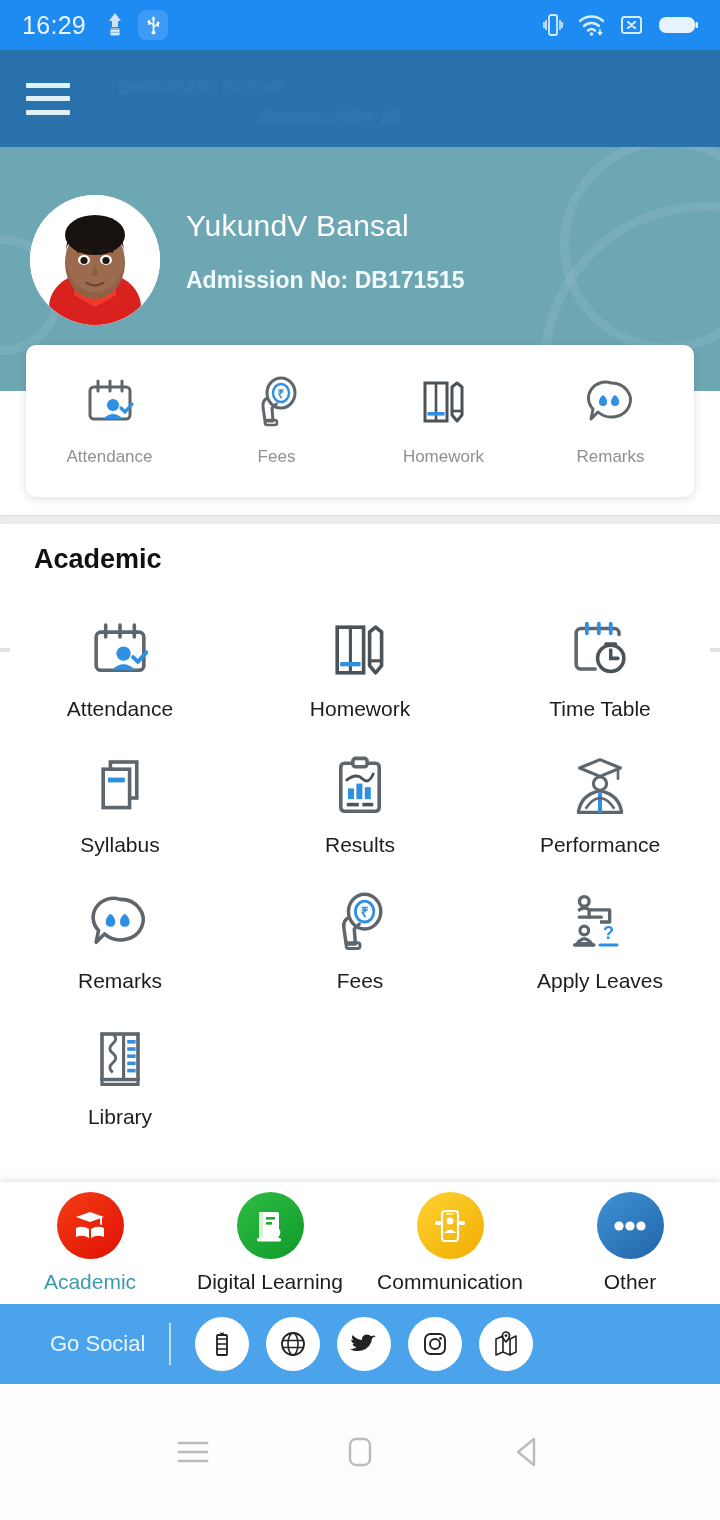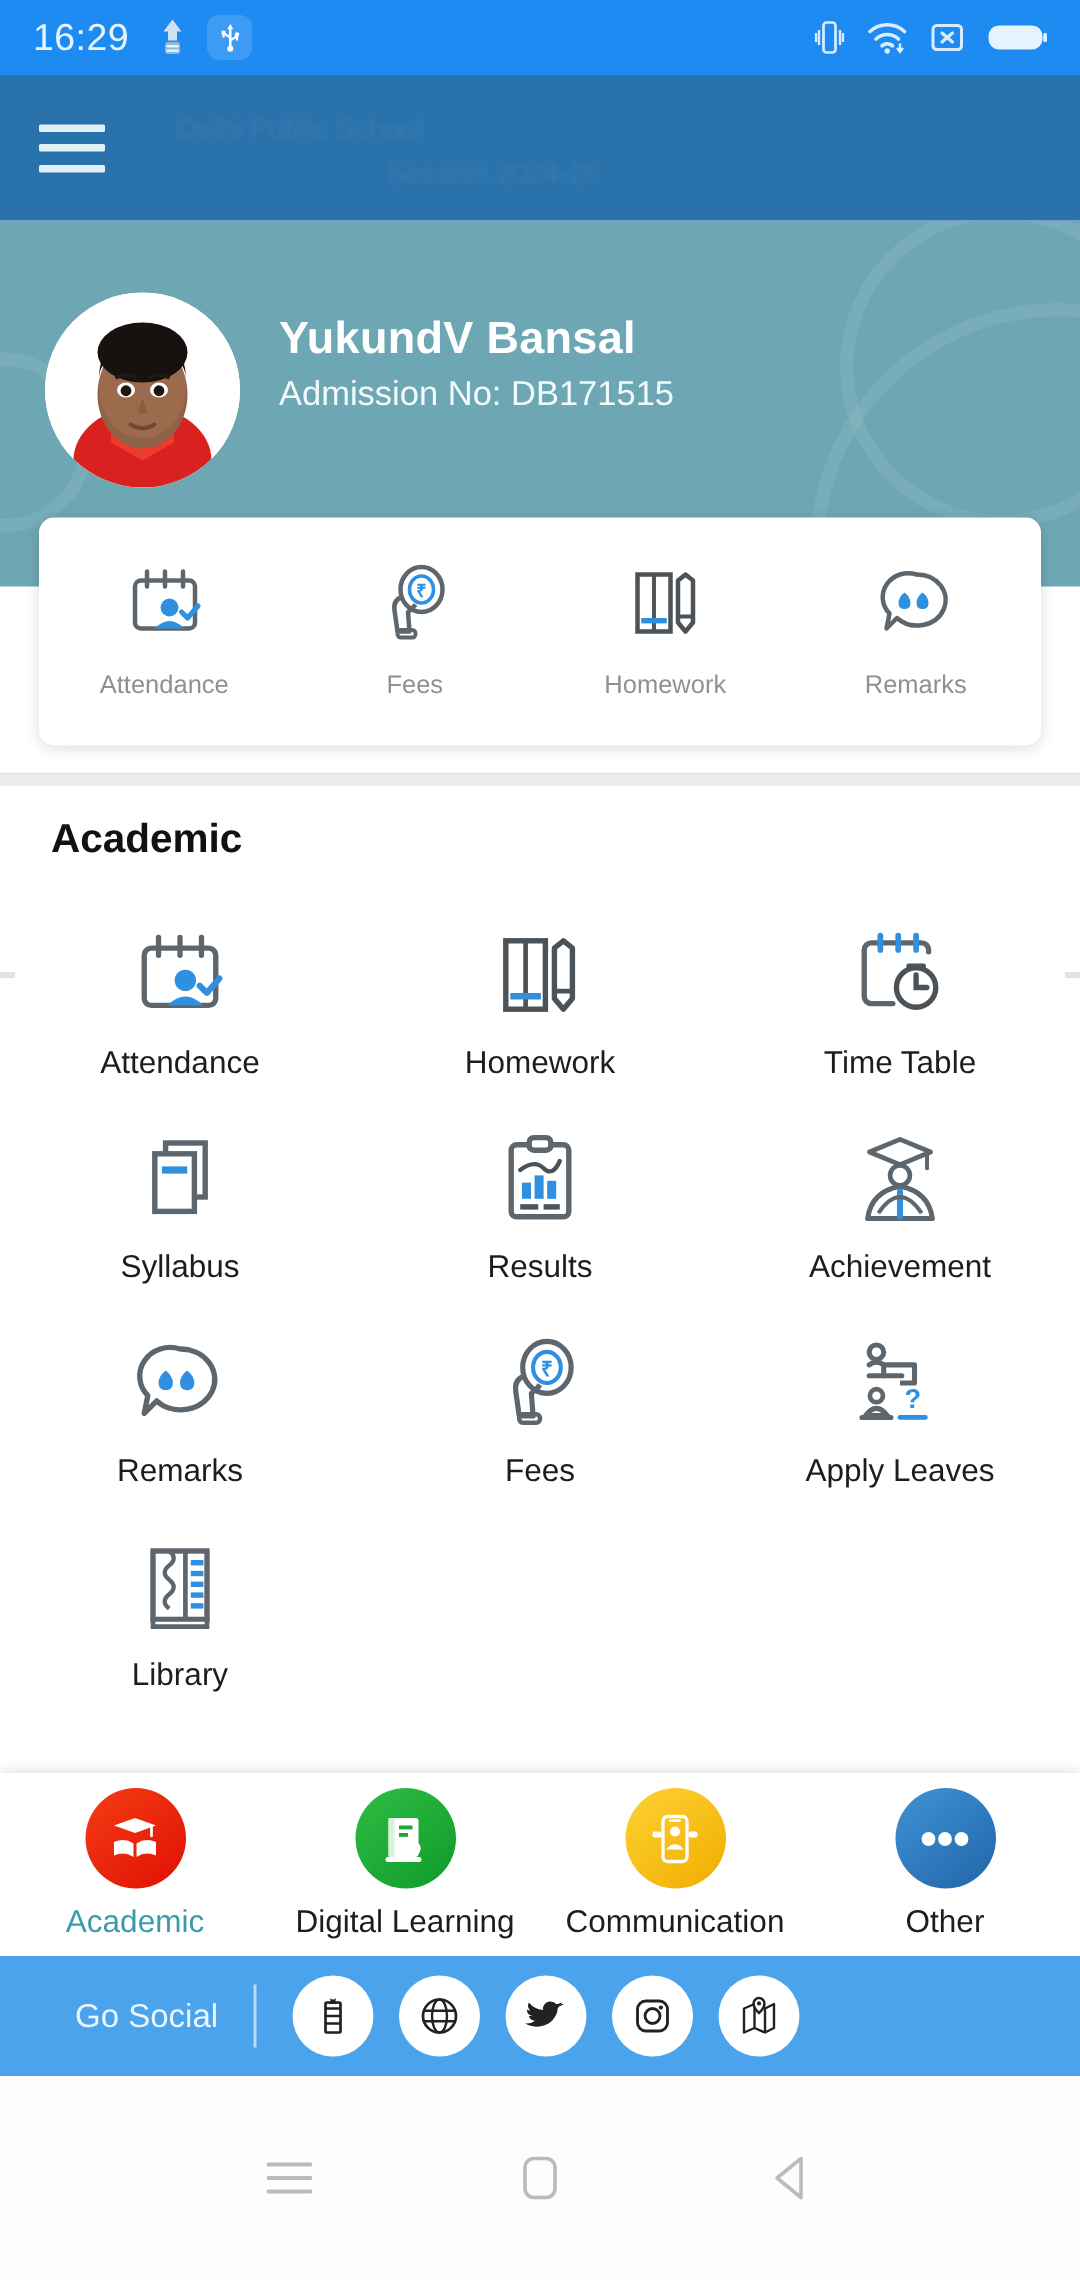--- a/index.html
+++ b/index.html
@@ -51,22 +51,22 @@
   .ring-a{ width:215px; height:215px; right:-55px; top:-10px; }
   .ring-b{ width:330px; height:330px; right:-150px; top:55px; border-width:12px; }
   .ring-c{ width:120px; height:120px; left:-58px; top:88px; border-width:9px; }
 
   .avatar{
     width:130px; height:130px; border-radius:50%; background:#ffffff;
     overflow:hidden; flex:none; position:relative; z-index:2;
   }
   .avatar svg{ display:block; }
   .profile-text{ margin-left:26px; padding-top:14px; position:relative; z-index:2; }
-  .profile-name{ font-size:30px; font-weight:bold; color:#ffffff; letter-spacing:.2px; }
-  .profile-adm{ font-size:23px; color:#f2fafc; margin-top:6px; font-weight:400; }
+  .profile-name{ font-size:30px; font-weight:normal; color:#ffffff; letter-spacing:.2px; }
+  .profile-adm{ font-size:23px; color:#f2fafc; margin-top:24px; font-weight:700; }
 
   
   .quickcard{
     position:absolute; left:26px; right:26px; top:345px; height:152px;
     background:#ffffff; border-radius:10px;
     box-shadow:0 2px 10px rgba(0,0,0,0.13);
     display:flex; align-items:center; z-index:10;
   }
   .qa{ flex:1; display:flex; flex-direction:column; align-items:center; cursor:pointer; }
   .qa-icon{ height:54px; display:flex; align-items:center; justify-content:center; }
@@ -351,21 +351,21 @@
       <div class="gi-icon">
         <svg width="56" height="60" viewBox="0 0 46 50">
           <path d="M23 3 L40 10 L23 17 L6 10 Z" stroke="#5e666d" stroke-width="2.6" fill="#ffffff" stroke-linejoin="round"></path>
           <path d="M38 11 v8" stroke="#5e666d" stroke-width="2.2" stroke-linecap="round"></path>
           <circle cx="23" cy="23" r="5.5" stroke="#5e666d" stroke-width="2.6" fill="#ffffff"></circle>
           <path d="M23 29 q-16 3 -18 18 h36 q-2 -15 -18 -18 z" stroke="#5e666d" stroke-width="2.8" fill="#ffffff" stroke-linejoin="round"></path>
           <path d="M23 32 v14" stroke="#2f8fe0" stroke-width="3.4" stroke-linecap="round"></path>
           <path d="M11 44 q6 -9 12 -9 q6 0 12 9" stroke="#5e666d" stroke-width="2.2" fill="none"></path>
         </svg>
       </div>
-      <div class="gi-label">Achievement</div>
+      <div class="gi-label">Performance</div>
     </div>
 
 
     <div class="gi">
       <div class="gi-icon">
         <svg width="62" height="60" viewBox="0 0 52 50">
           <path d="M26 6 a19 17 0 1 1 -13 29 l-7 7 l2 -10 a17 16 0 0 1 18 -26 z" stroke="#5e666d" stroke-width="3" fill="#ffffff" stroke-linejoin="round"></path>
           <path d="M18 18 q-4 3 -4 7 q0 4 4 4 q4 0 4 -4 q0 -4 -4 -7 z" fill="#2f8fe0"></path>
           <path d="M30 18 q-4 3 -4 7 q0 4 4 4 q4 0 4 -4 q0 -4 -4 -7 z" fill="#2f8fe0"></path>
         </svg>

